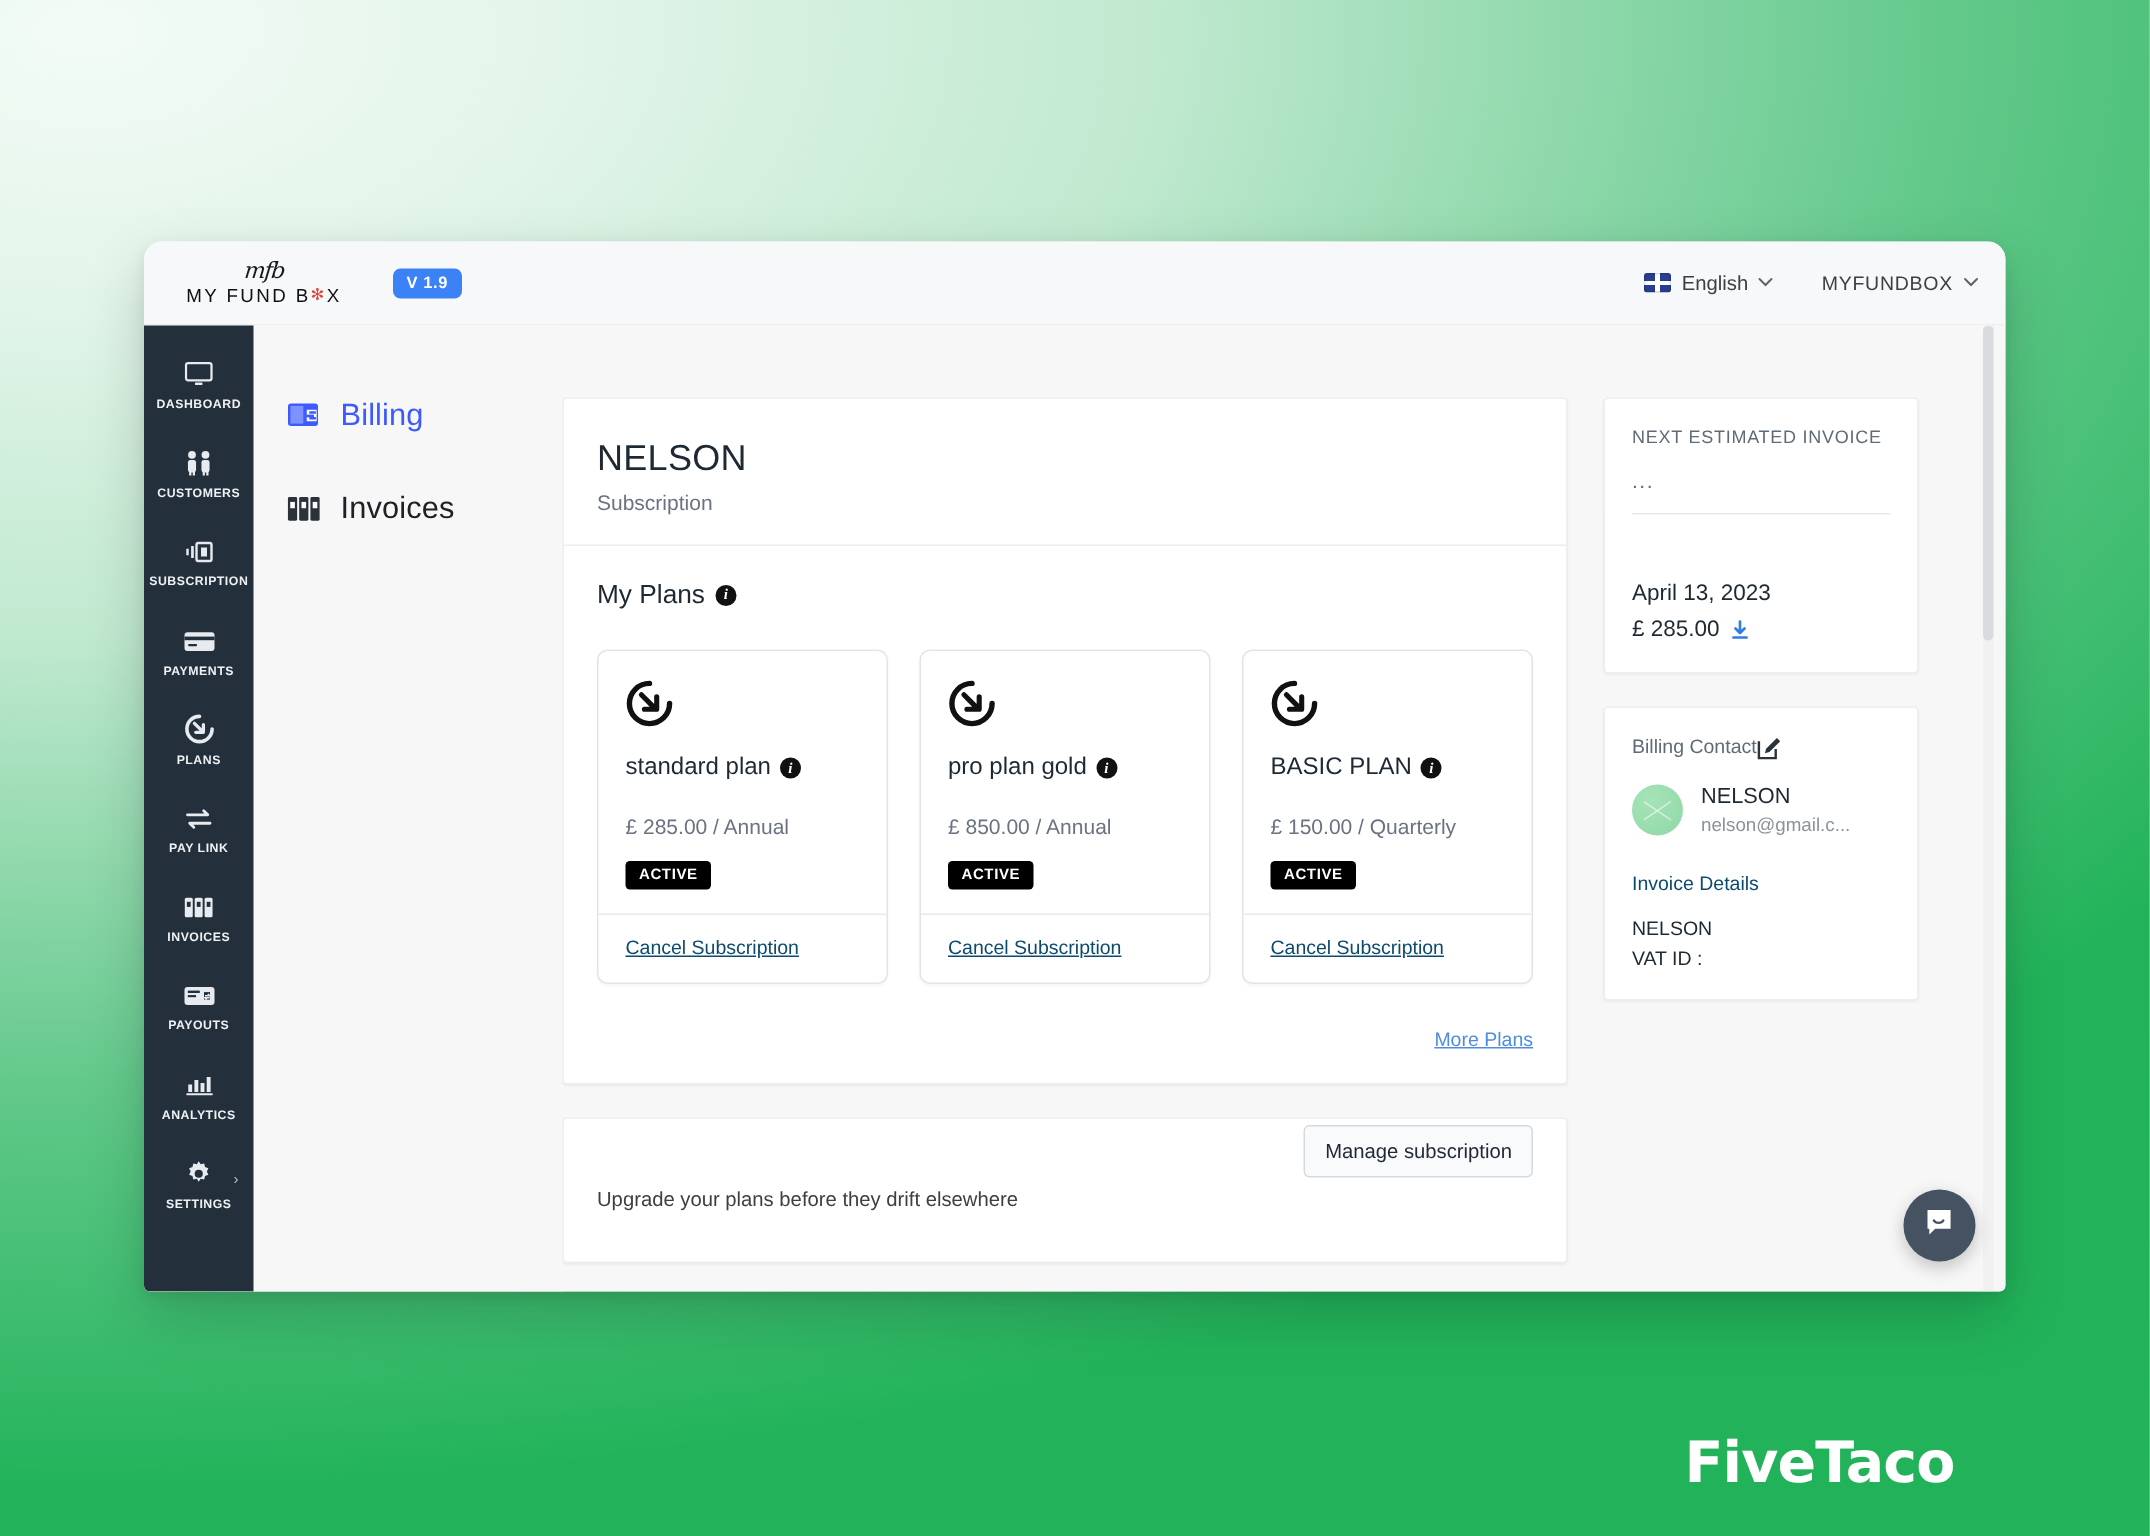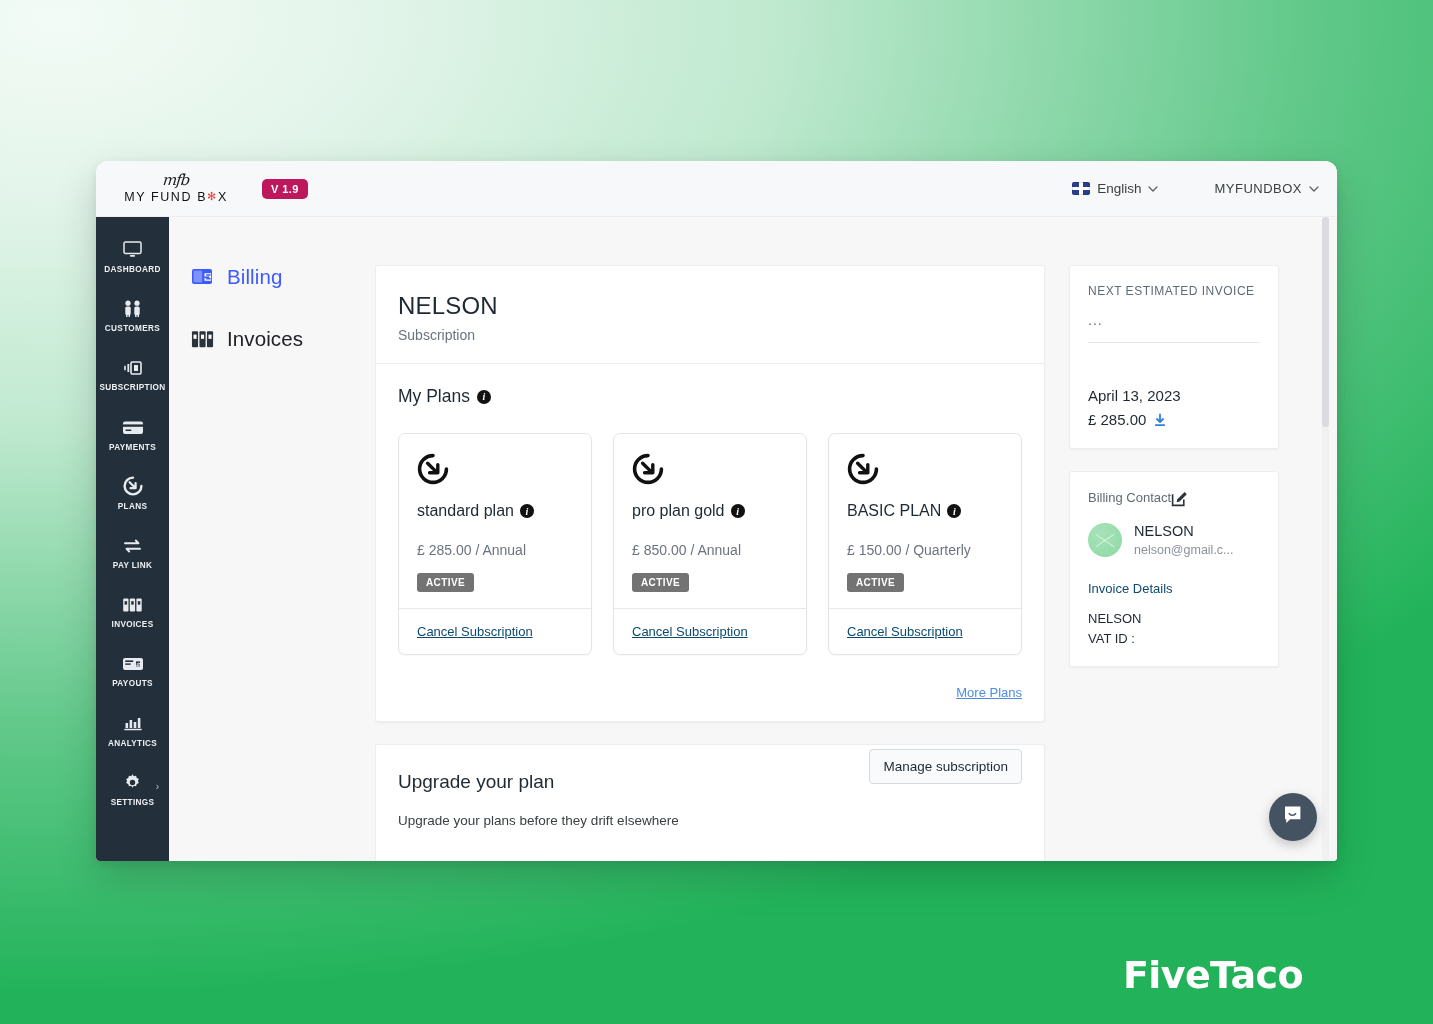--- a/index.html
+++ b/index.html
@@ -44,27 +44,27 @@
     transform: skewX(-6deg);
   }
   .brand-name {
     font-size: 12.5px; letter-spacing: 1.6px;
     color: #111; font-weight: 400; margin-top: 3px;
     display: flex; align-items: center; gap: 0;
   }
   .brand-gear { color: #e0443e; font-size: 11px; margin: 0 0px; }
   .version-badge {
     margin-left: 20px;
-    background: #be185d; color: #fff;
+    background: #3b82f6; color: #fff;
     font-size: 11px; font-weight: 700;
     padding: 4px 9px; border-radius: 5px;
     letter-spacing: .4px;
   }
   .topbar-spacer { flex: 1; }
-  .topbar-right { display: flex; align-items: center; gap: 56px; }
+  .topbar-right { display: flex; align-items: center; gap: 32px; }
   .lang-select, .account-select {
     display: flex; align-items: center; gap: 7px;
     font-size: 13.5px; color: #3c4043; cursor: pointer;
   }
   .flag {
     width: 18px; height: 13px; border-radius: 2px;
     background:
       linear-gradient(to bottom, transparent 40%, #fff 40%, #fff 60%, transparent 60%),
       linear-gradient(to right, transparent 40%, #fff 40%, #fff 60%, transparent 60%),
       linear-gradient(to bottom, transparent 44%, #d8232a 44%, #d8232a 56%, transparent 56%),
@@ -172,21 +172,21 @@
   .plan-card-body { padding: 19px 18px 16px; }
   .plan-logo { margin-bottom: 13px; }
   .plan-name {
     font-size: 16px; color: #1f2933;
     display: flex; align-items: center; gap: 6px;
     margin-bottom: 22px;
   }
   .plan-price { font-size: 14px; color: #6b7280; margin-bottom: 14px; }
   .badge-active {
     display: inline-block;
-    background: #737373; color: #fff;
+    background: #000000; color: #fff;
     font-size: 10px; font-weight: 700; letter-spacing: .4px;
     padding: 4px 9px; border-radius: 3px;
   }
   .plan-card-foot {
     border-top: 1px solid #e7e9eb;
     padding: 13px 18px 14px;
   }
   .cancel-link {
     font-size: 13px; color: #0c4a6e;
     text-decoration: underline; cursor: pointer;
@@ -552,21 +552,20 @@
 
             </div>
           </div>
 
           <div class="more-plans-row">
             <span class="more-plans">More Plans</span>
           </div>
         </div>
 
         <div class="card upgrade-card">
-          <div class="upgrade-title">Upgrade your plan</div>
           <div class="upgrade-sub">Upgrade your plans before they drift elsewhere</div>
           <button class="manage-btn">Manage subscription</button>
         </div>
 
       </div>
 
       <div class="col-side">
 
         <div class="card side-card">
           <div class="side-label">NEXT ESTIMATED INVOICE</div>

